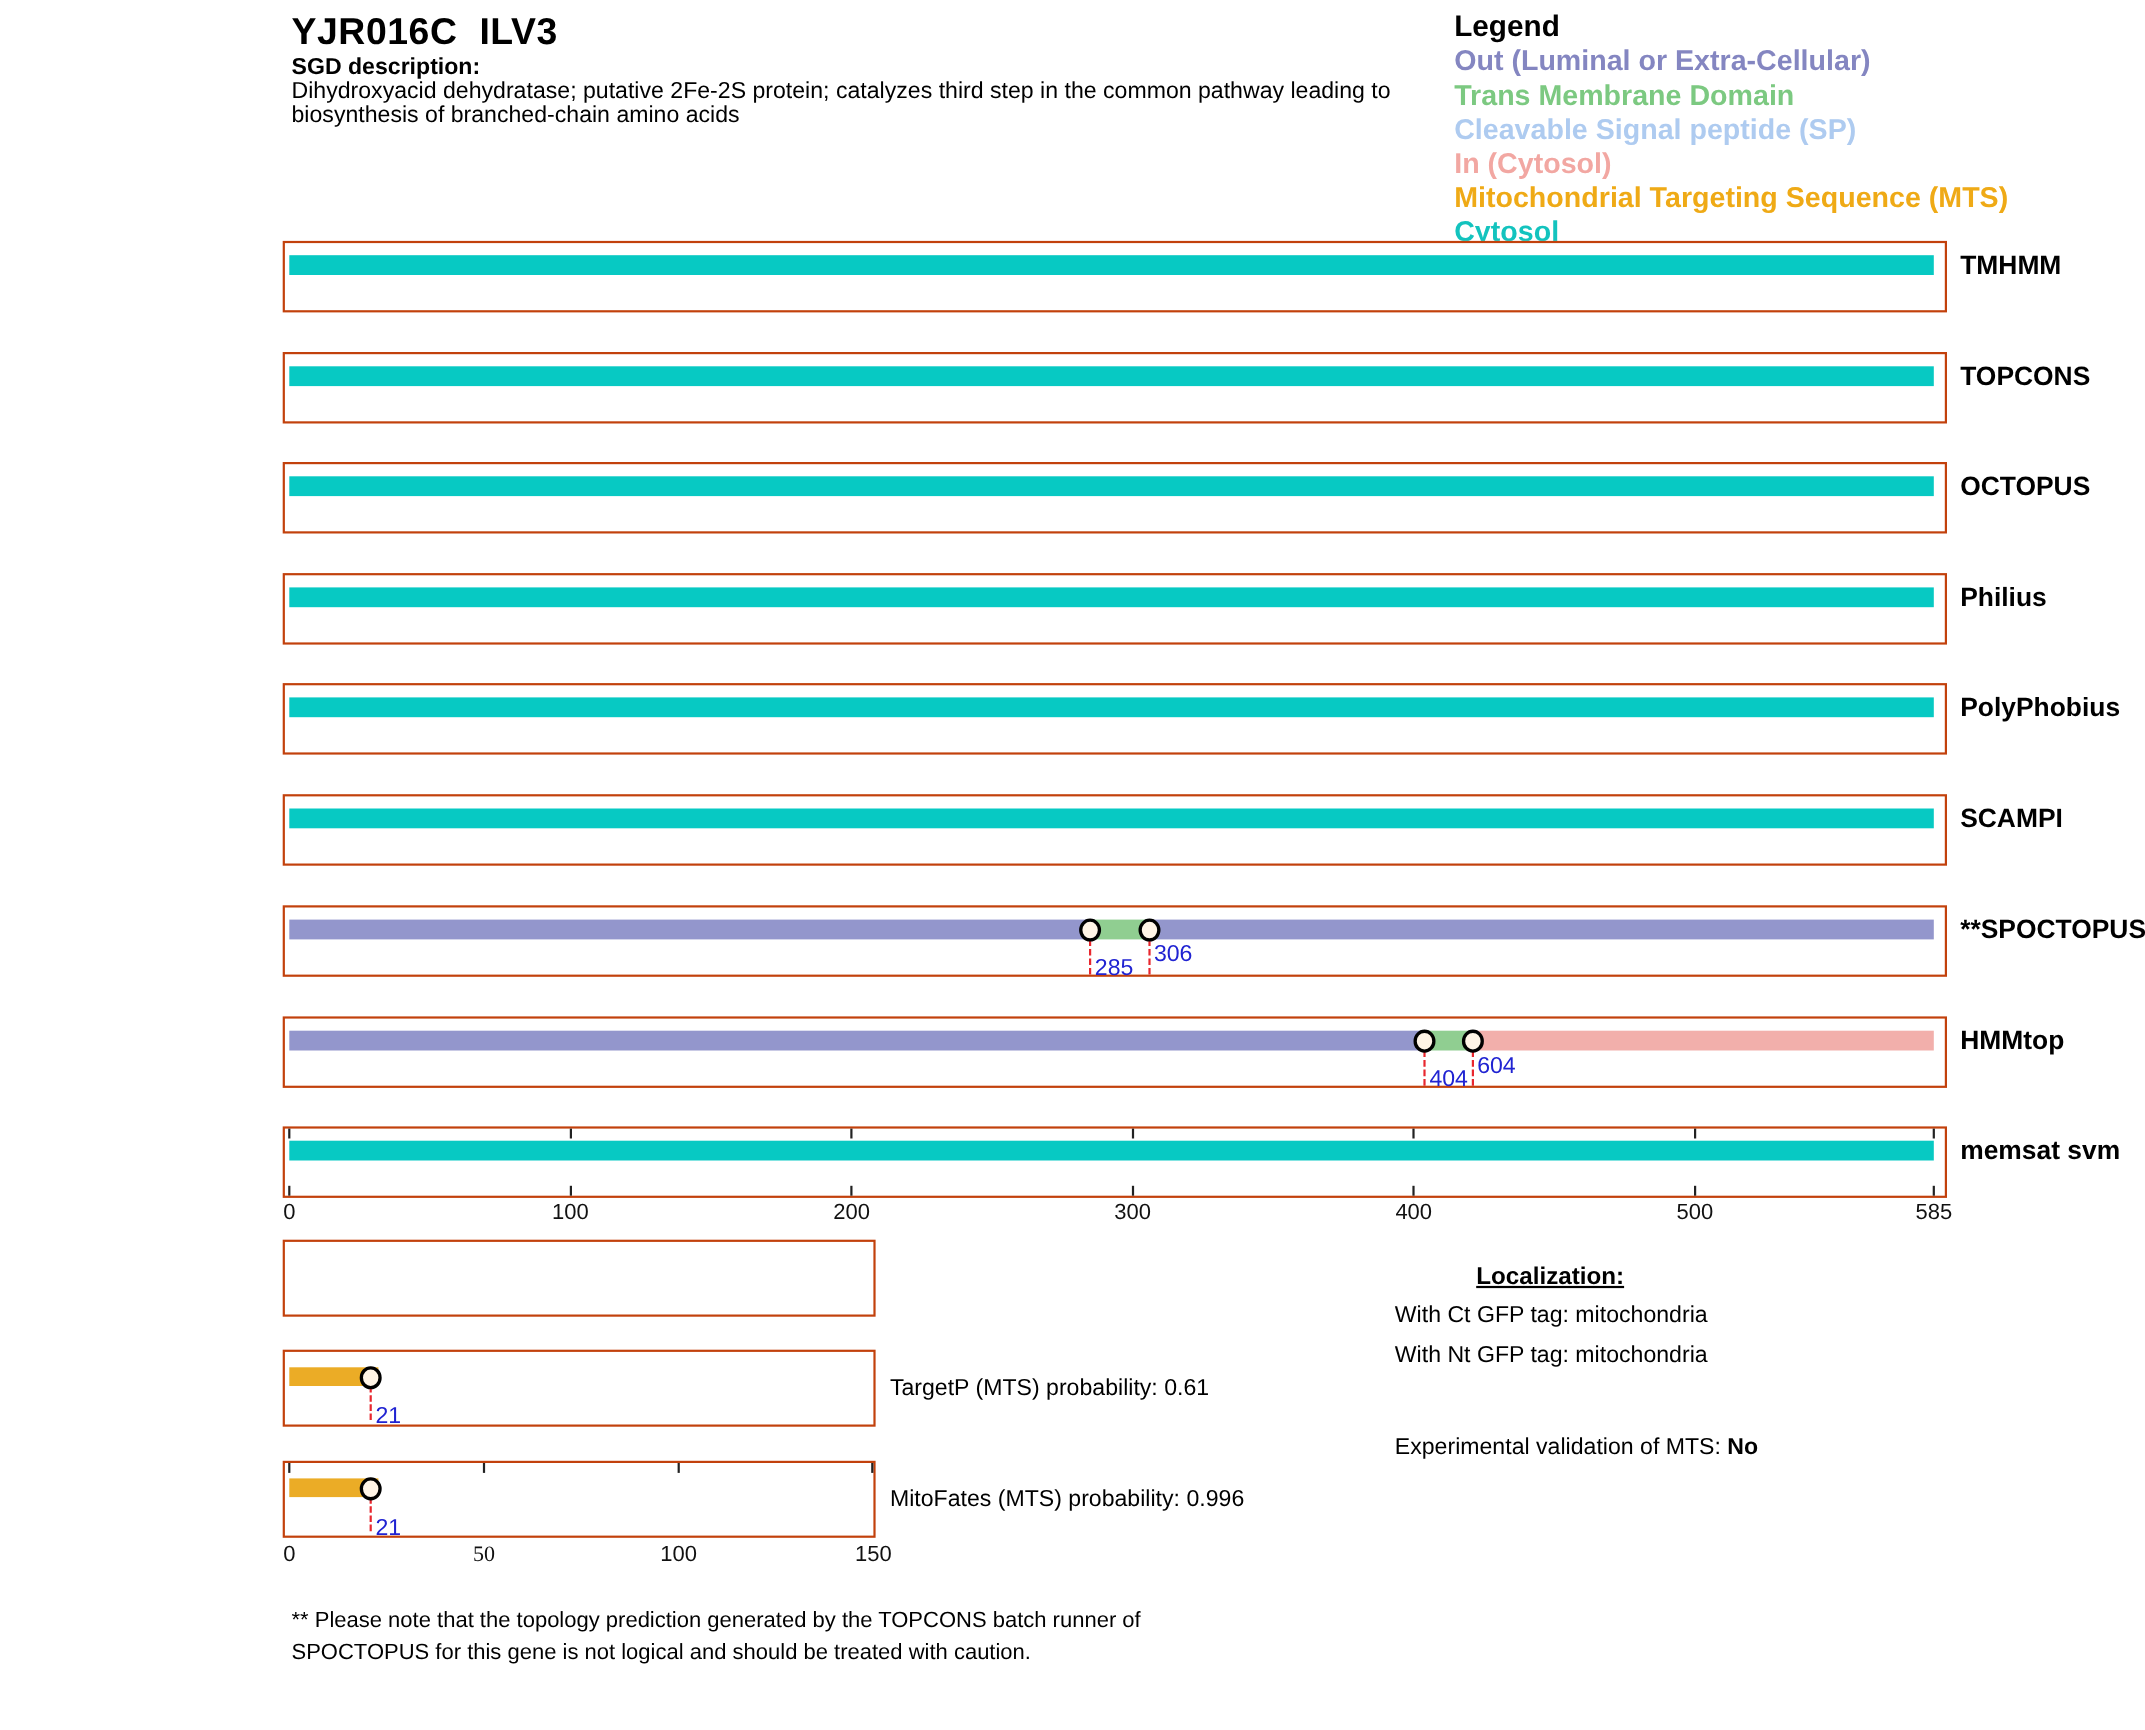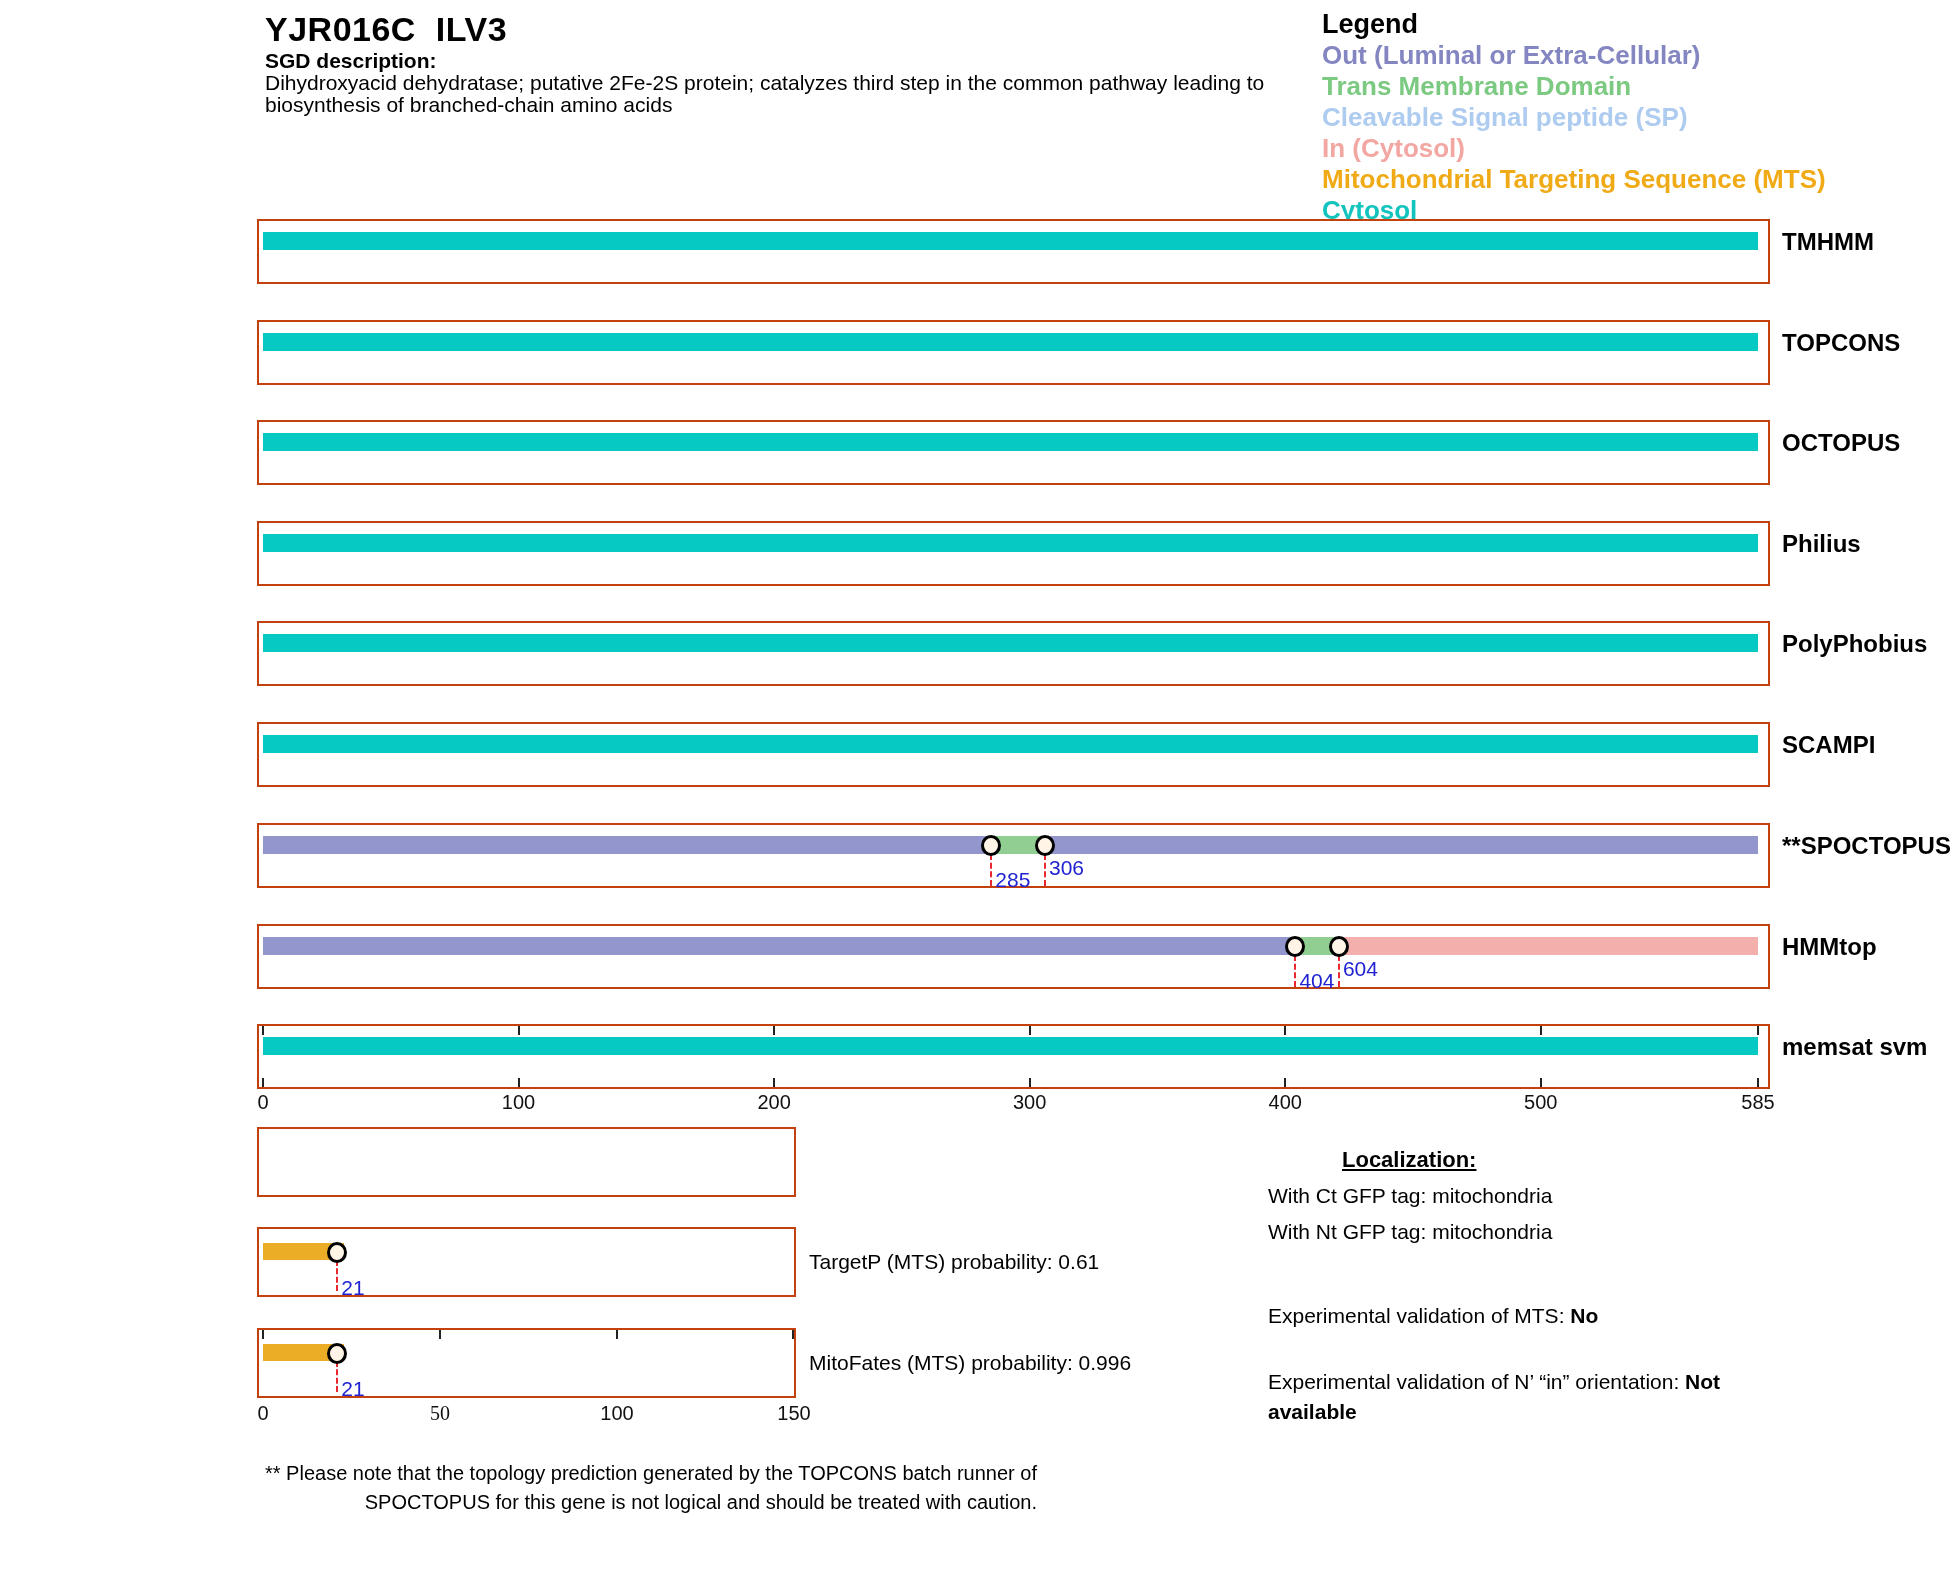--- a/index.html
+++ b/index.html
@@ -16,21 +16,21 @@
   .marker{position:absolute;width:14px;height:15px;border:3px solid #000;border-radius:50%;background:#FFF4E6;box-sizing:content-box;}
   .dash{position:absolute;width:0;border-left:2px dashed #E8272E;}
   .mlabel{position:absolute;font-size:21px;color:#2023D2;white-space:nowrap;}
   .tick{position:absolute;width:2px;background:#222;}
   .axis-num{position:absolute;font-size:20px;color:#111;transform:translateX(-50%);white-space:nowrap;}
   .track-label{position:absolute;left:1782px;font-size:24px;font-weight:bold;white-space:nowrap;}
   .caption{position:absolute;left:809px;font-size:21px;display:flex;align-items:center;white-space:nowrap;}
   .loc-line{position:absolute;left:1268px;font-size:21px;white-space:nowrap;}
   .loc-head{position:absolute;left:1342px;font-size:22px;font-weight:bold;text-decoration:underline;}
   .loc-wrap{position:absolute;left:1268px;font-size:21px;line-height:30px;width:540px;white-space:normal;}
-  .footnote{position:absolute;left:265px;font-size:20px;line-height:29px;white-space:nowrap;text-align:right;}
+  .footnote{position:absolute;left:265px;font-size:20px;line-height:29px;white-space:nowrap;}
   b{font-weight:bold;}
 </style>
 </head>
 <body>
 
 <div class="page" id="page">
   <div class="page-title">YJR016C  ILV3</div>
   <div class="sgd-label">SGD description:</div>
   <div class="desc" style="top:71px;">Dihydroxyacid dehydratase; putative 2Fe-2S protein; catalyzes third step in the common pathway leading to</div>
   <div class="desc" style="top:93px;">biosynthesis of branched-chain amino acids</div>
@@ -145,14 +145,13 @@
       <div class="tick" style="left: 533px; top: 0px; height: 9px;"></div>
     </div>
     <div class="axis-num" style="left: 263px; top: 1402px;">0</div>
     <div class="axis-num" style="left: 440px; top: 1402px; font-family: Liberation Serif, serif;">50</div>
     <div class="axis-num" style="left: 617px; top: 1402px;">100</div>
     <div class="axis-num" style="left: 794px; top: 1402px;">150</div>
     <div class="caption" style="top: 1328px; height: 70px;">MitoFates (MTS) probability: 0.996</div>
     <div class="loc-line" style="top: 1184px;">With Ct GFP tag: mitochondria</div>
     <div class="loc-line" style="top: 1220px;">With Nt GFP tag: mitochondria</div>
     <div class="loc-line" style="top: 1304px;">Experimental validation of MTS: <b>No</b></div>
-    <div class="loc-wrap" style="top: 1367px;">Experimental validation of N’ “in” orientation: <b>Not available</b></div>
   </div>
 
 </body></html>

